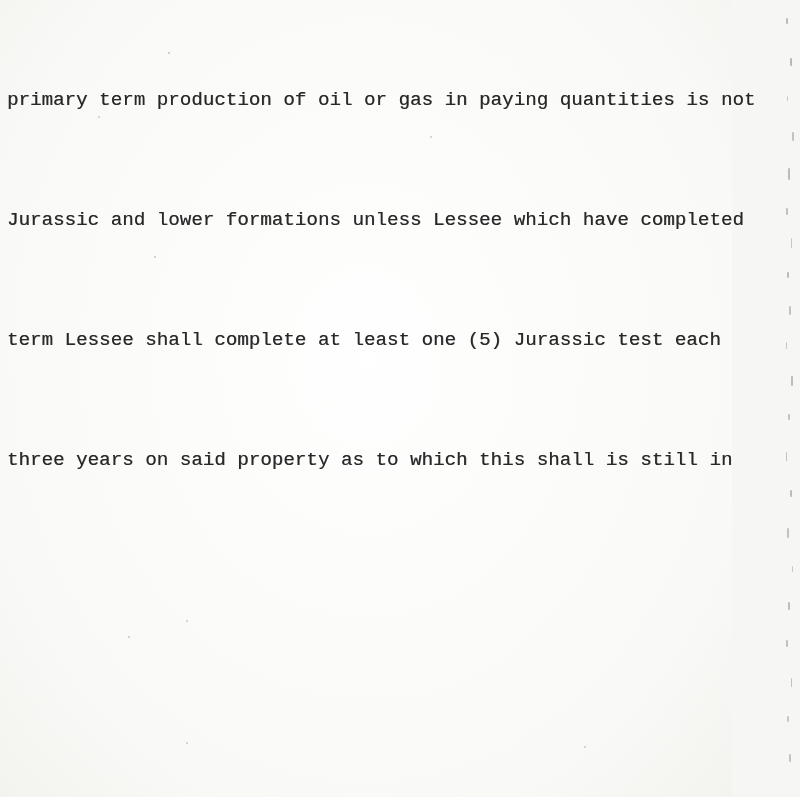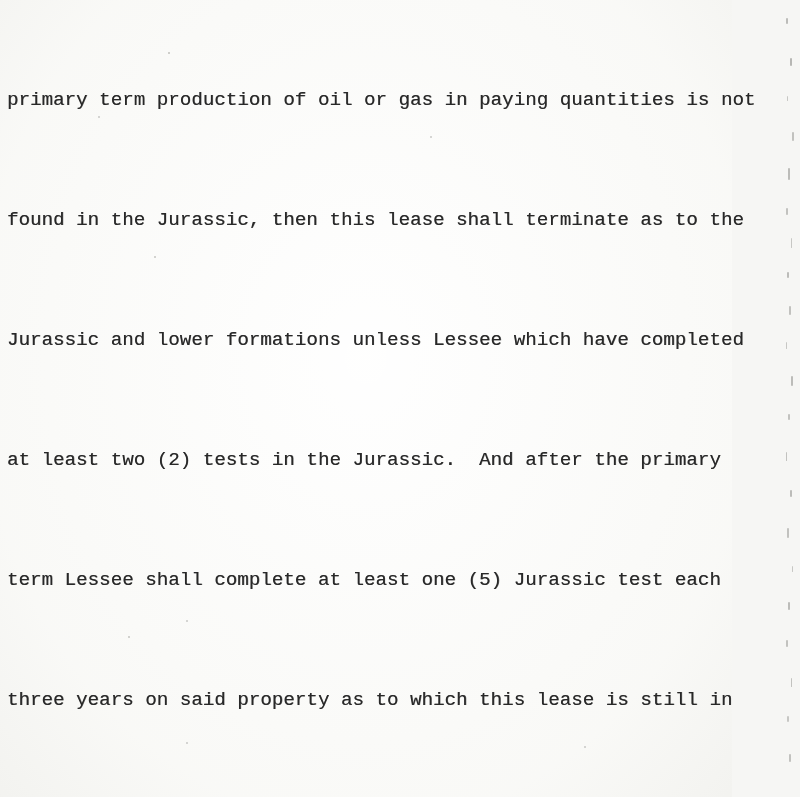--- a/index.html
+++ b/index.html
@@ -45,25 +45,23 @@
     border-radius: 50%;
   }
 </style>
 </head>
 <body>
 
 <div class="page">
 
   <div class="text-block">
     <div class="line">primary term production of oil or gas in paying quantities is not</div>
-    <div class="line">found in the Jurassic, then this lease shall terminate as to the</div>
     <div class="line">Jurassic and lower formations unless Lessee which have completed</div>
-    <div class="line">at least two (2) tests in the Jurassic.  And after the primary</div>
     <div class="line">term Lessee shall complete at least one (5) Jurassic test each</div>
-    <div class="line">three years on said property as to which this lease is still in</div>
+    <div class="line">three years on said property as to which this shall is still in</div>
     
     
     
     
     
     
     
     
     
     

